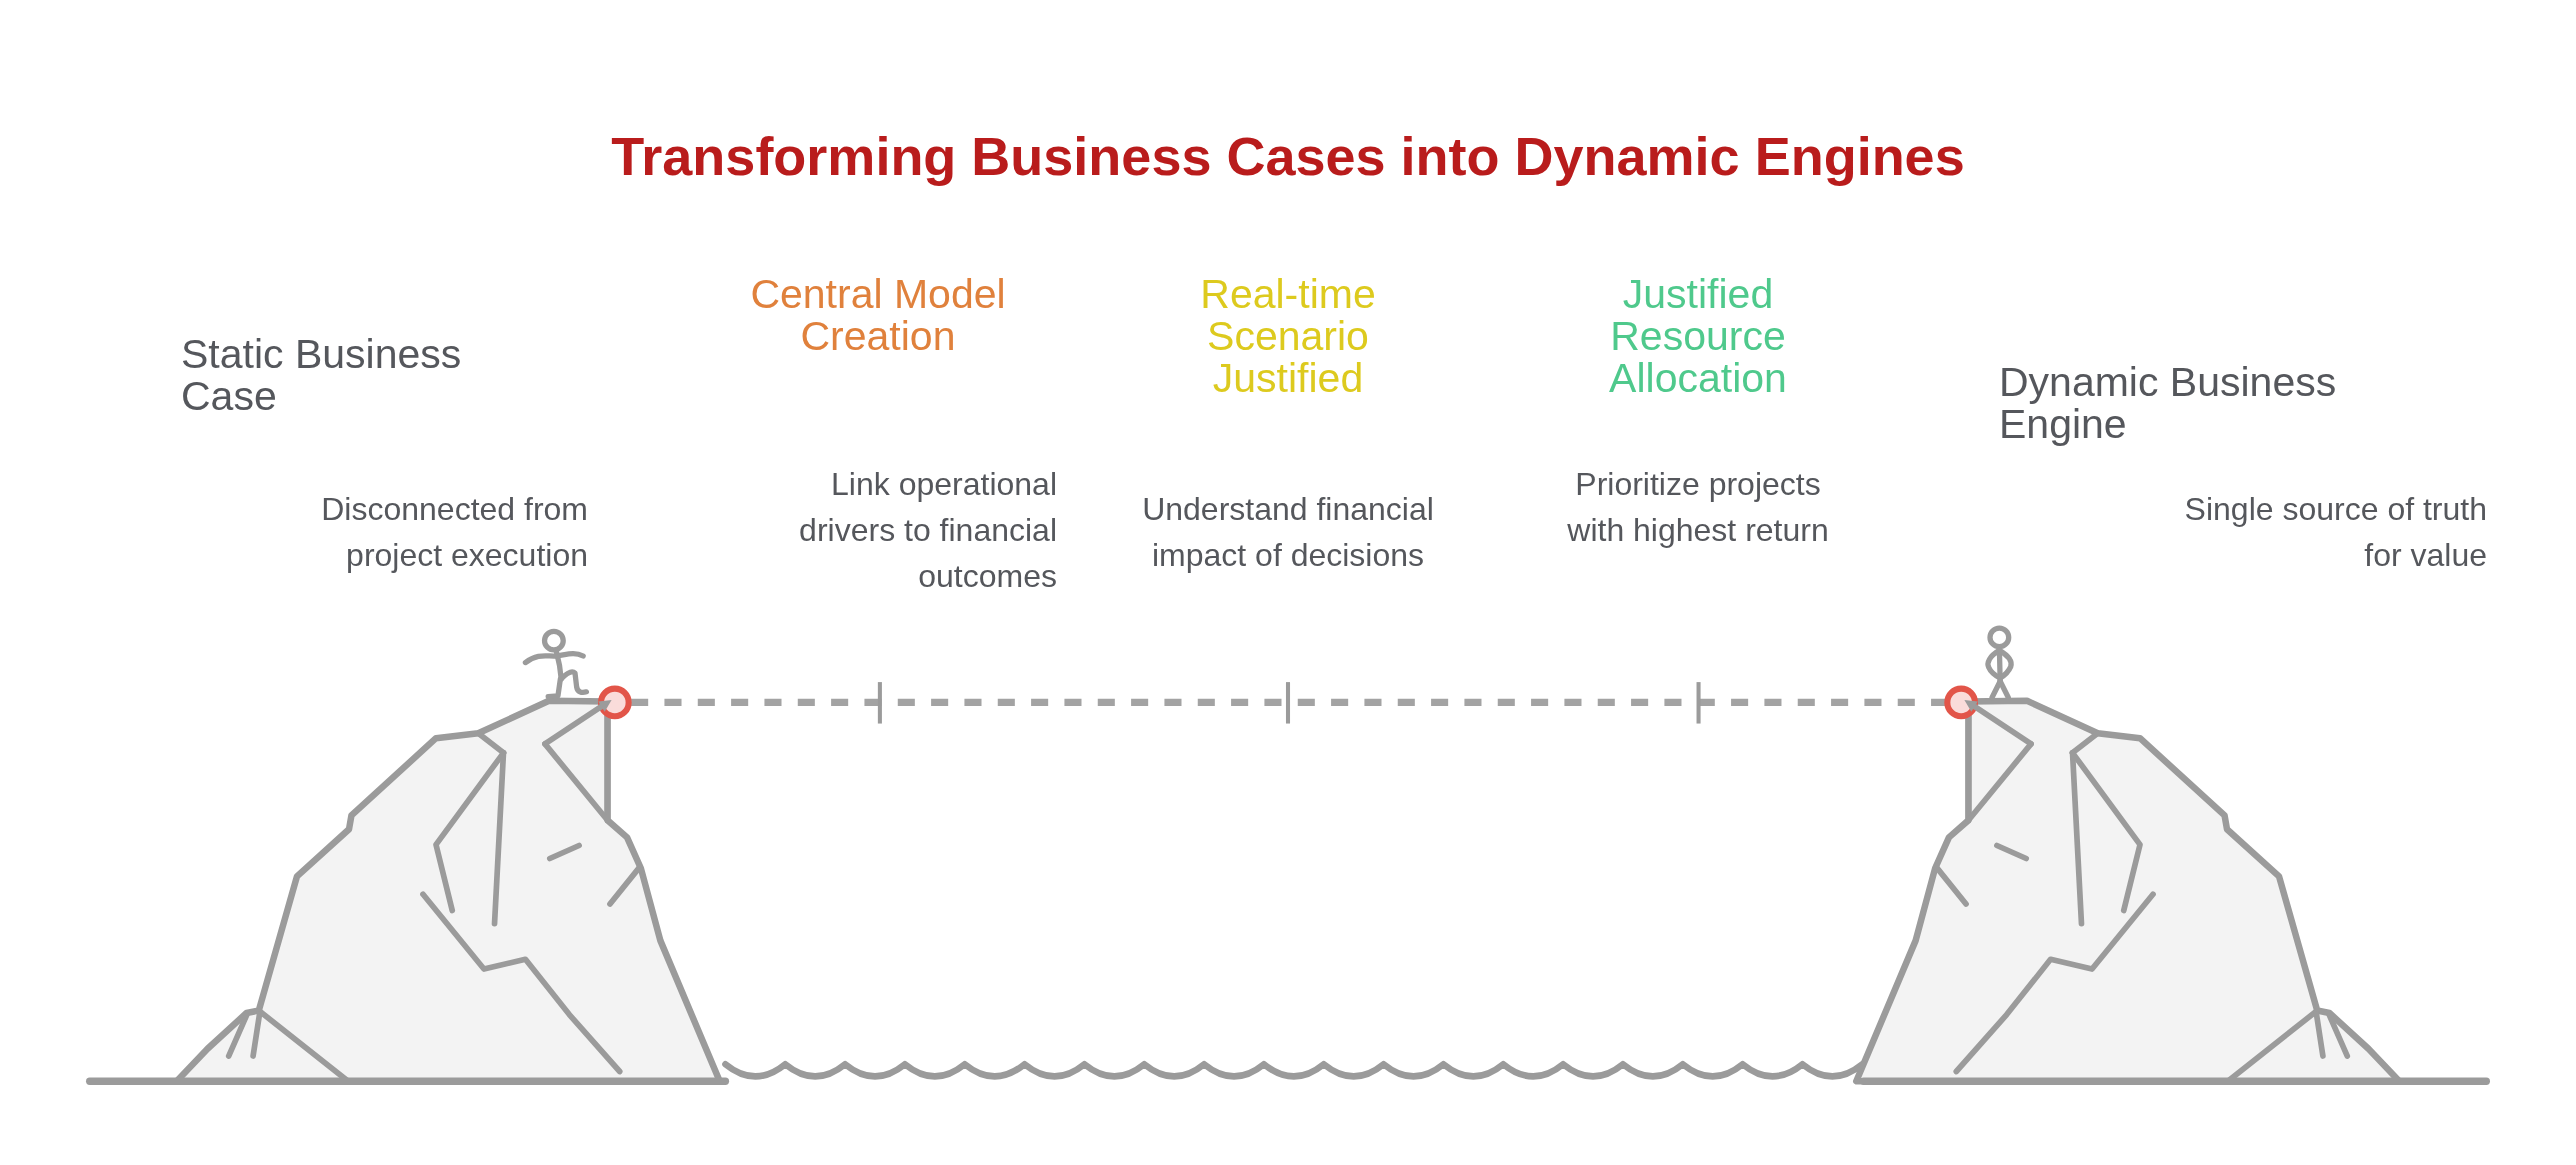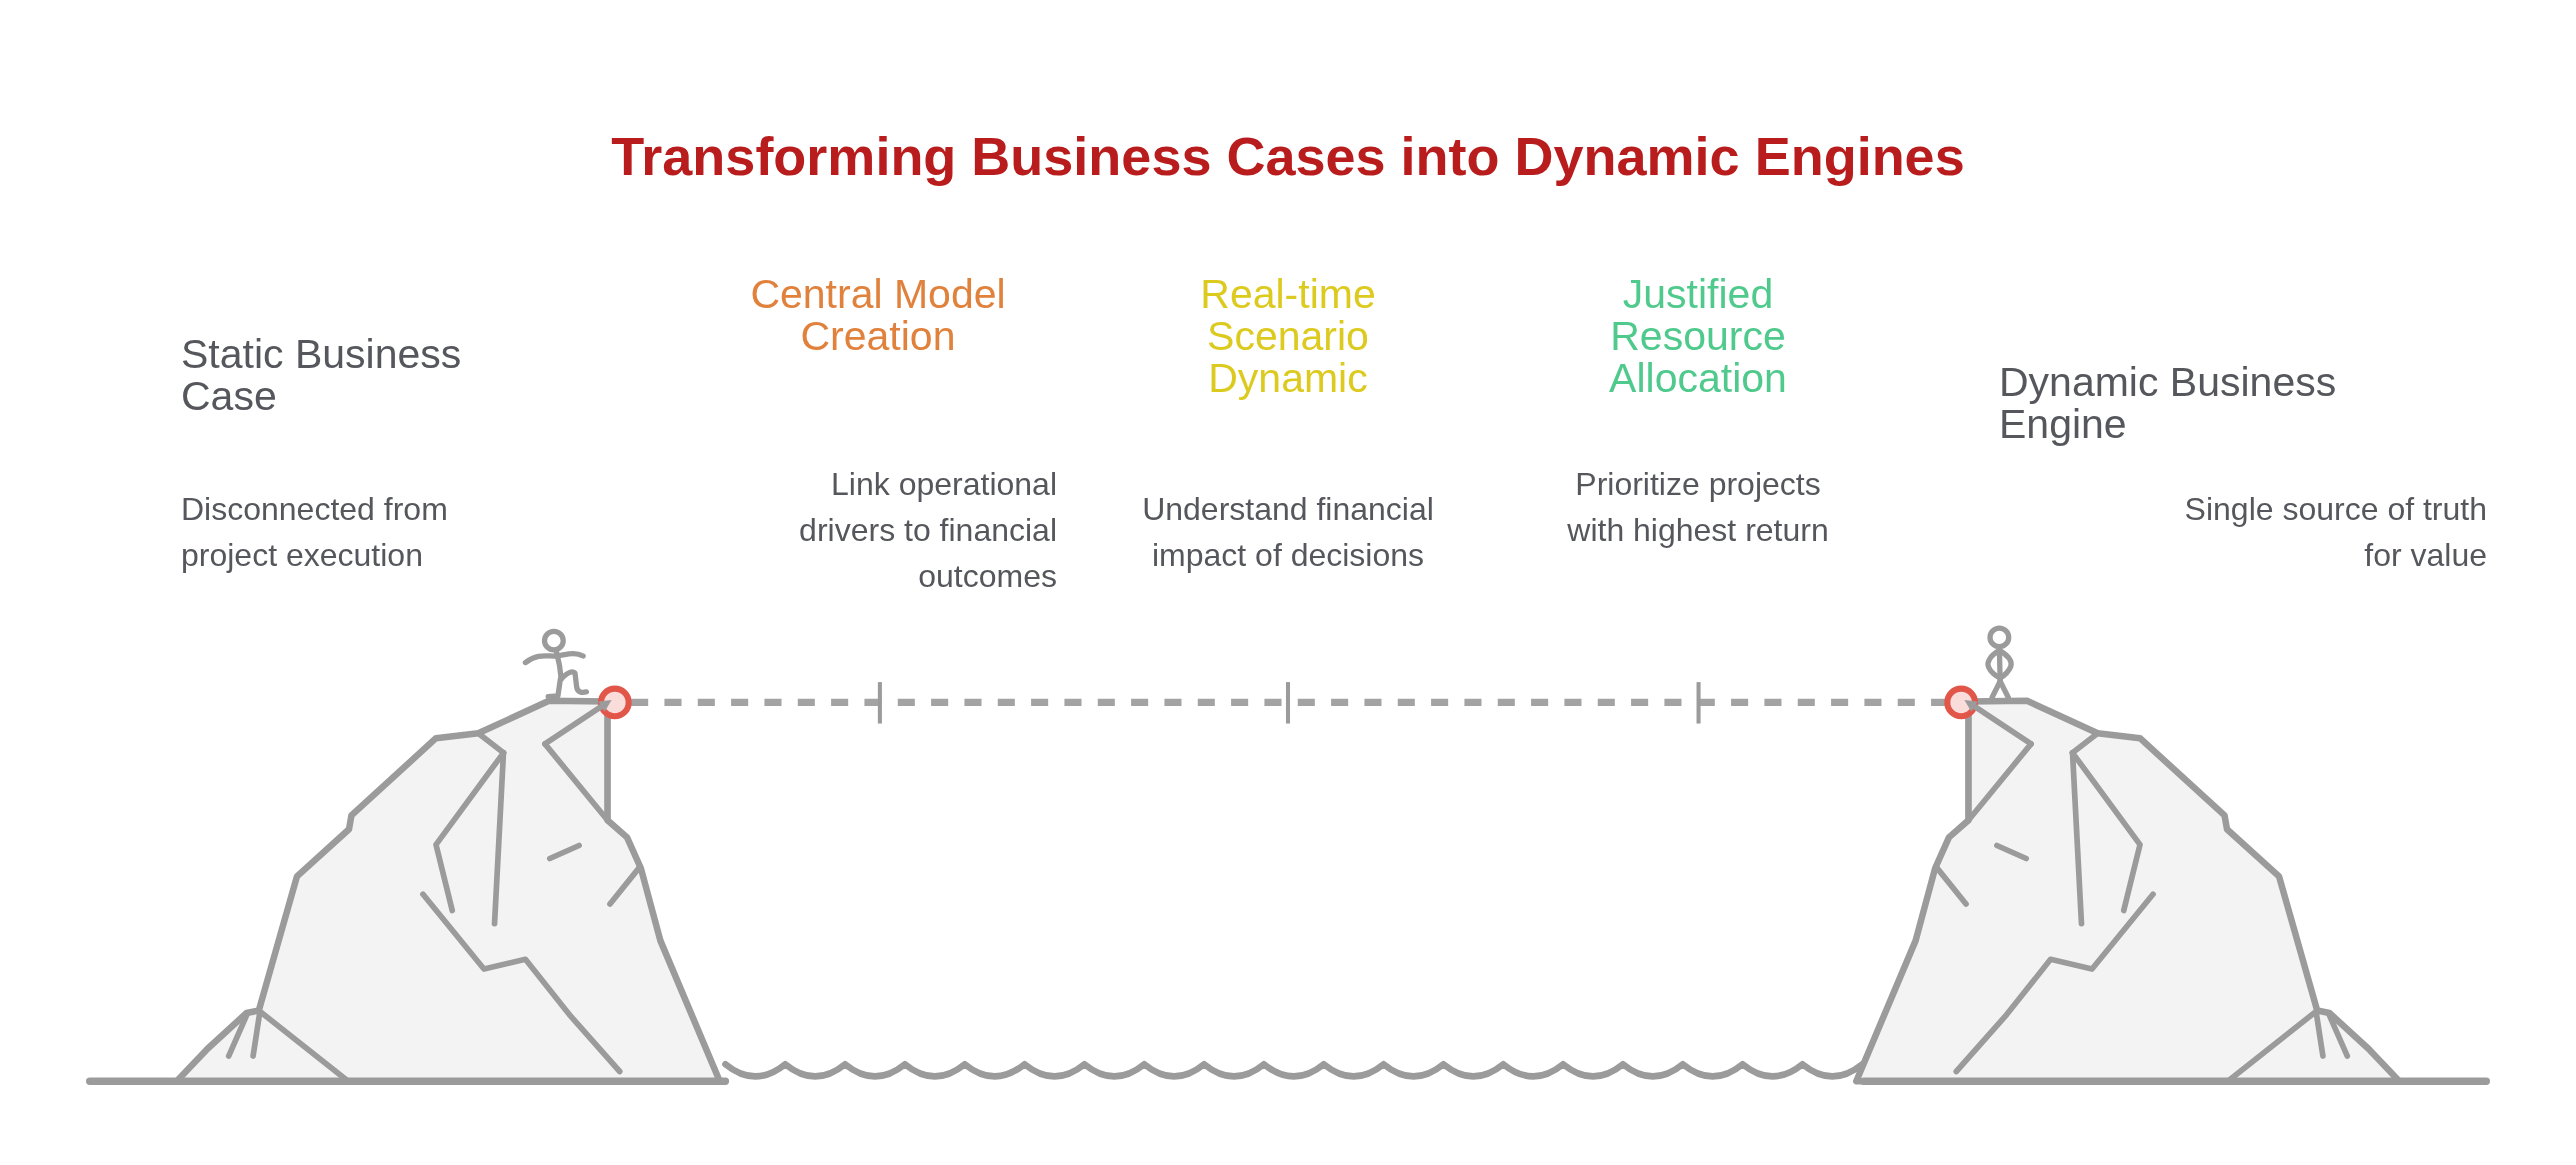--- a/index.html
+++ b/index.html
@@ -26,21 +26,21 @@
     font-size:32px;line-height:46px;font-weight:400;
     color:#55575c;
     white-space:pre-line;
   }
   .dark{color:#55575c;}
   .orange{color:#e0813c;}
   .yellow{color:#ddca1e;}
   .green{color:#4fc98c;}
 
   .c1h{left:181px;top:333px;width:407px;text-align:left;}
-  .c1d{left:181px;top:486px;width:407px;text-align:left;}
+  .c1d{left:181px;top:486px;width:407px;text-align:right;}
   .c2h{left:699px;top:273px;width:358px;text-align:center;}
   .c2d{left:699px;top:441px;width:358px;text-align:right;margin-top:20px;}
   .c3h{left:1109px;top:273px;width:358px;text-align:center;}
   .c3d{left:1109px;top:486px;width:358px;text-align:center;}
   .c4h{left:1519px;top:273px;width:358px;text-align:center;}
   .c4d{left:1519px;top:461px;width:358px;text-align:center;}
   .c5h{left:1999px;top:333px;width:488px;text-align:left;margin-top:28px;}
   .c5d{left:1999px;top:486px;width:488px;text-align:right;}
 
   svg.scene{position:absolute;left:0;top:0;width:2576px;height:1165px;}
@@ -56,21 +56,21 @@
 project execution</div>
 
 <div class="heading orange c2h">Central Model
 Creation</div>
 <div class="desc c2d">Link operational
 drivers to financial
 outcomes</div>
 
 <div class="heading yellow c3h">Real-time
 Scenario
-Dynamic</div>
+Justified</div>
 <div class="desc c3d">Understand financial
 impact of decisions</div>
 
 <div class="heading green c4h">Justified
 Resource
 Allocation</div>
 <div class="desc c4d">Prioritize projects
 with highest return</div>
 
 <div class="heading dark c5h">Dynamic Business

